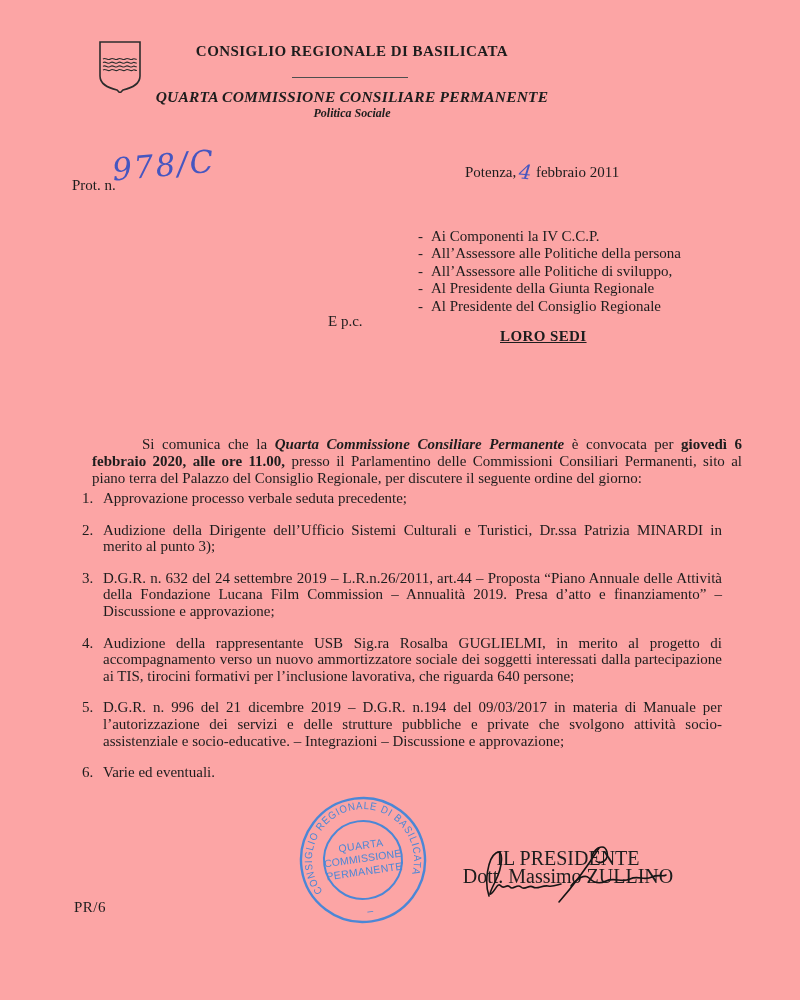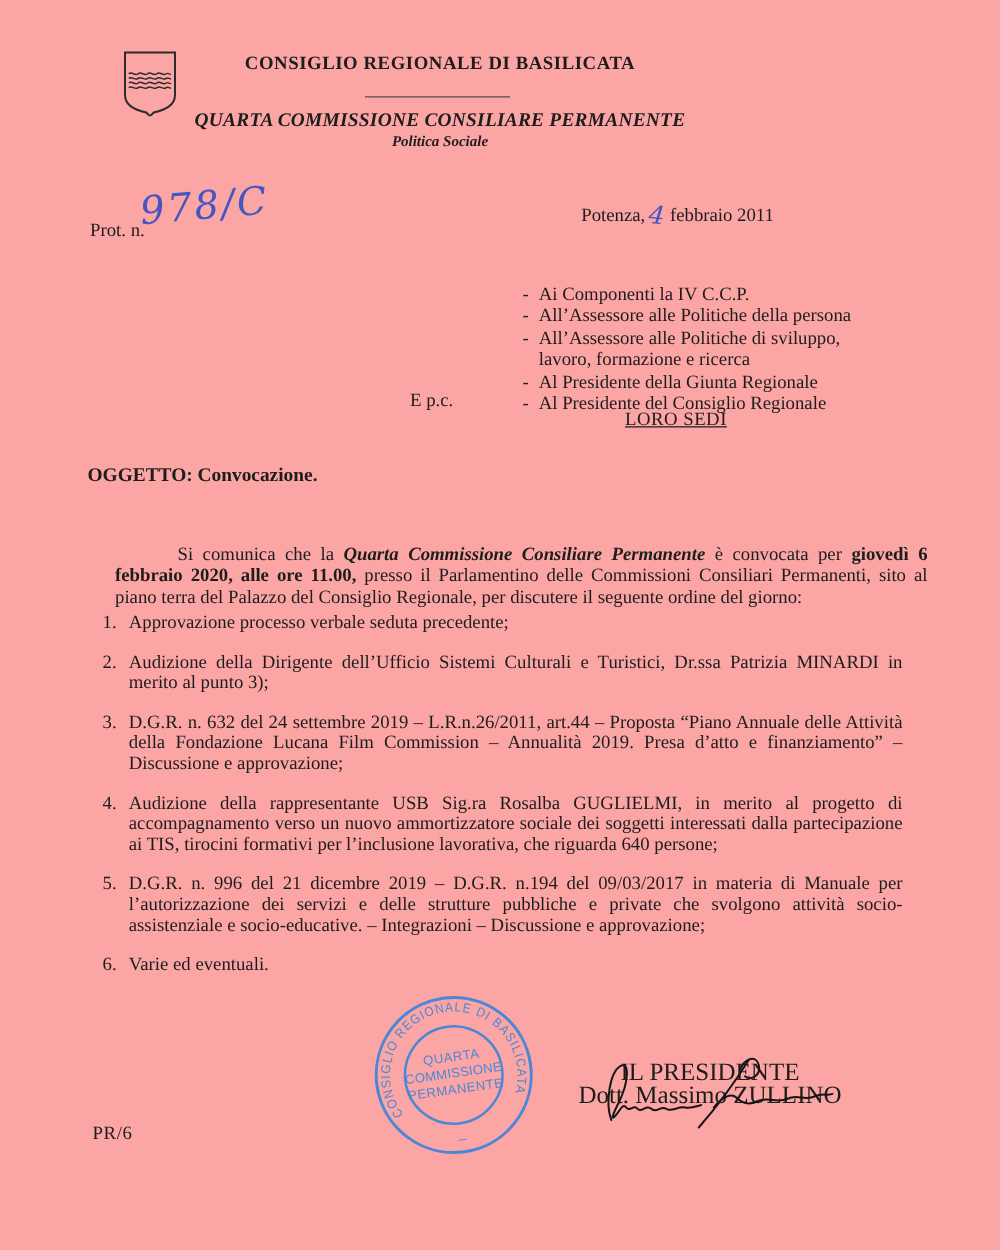--- a/index.html
+++ b/index.html
@@ -38,21 +38,21 @@
     left:112px;top:147px;font-size:31px;letter-spacing:2px;
     transform:rotate(-5deg);
   }
 
   
   .recipients{left:418px;top:228px;width:292px;font-size:15px;line-height:17.4px;}
   .r-line{display:flex;}
   .r-dash{width:13px;flex:none;}
   .epc{left:328px;top:313px;font-size:15px;}
   .loro-sedi{
-    left:500px;top:328px;font-size:15px;font-weight:normal;
+    left:500px;top:328px;font-size:15px;font-weight:bold;
     text-decoration:underline;letter-spacing:.4px;
   }
 
   
   .subject{left:70px;top:372px;font-size:15.5px;font-weight:bold;}
   .body-par{
     left:72px;top:421px;width:650px;
     font-size:15px;line-height:17.2px;text-align:justify;text-indent:50px;margin-left:20px;
   }
   .bi{font-weight:bold;font-style:italic;}
@@ -102,36 +102,31 @@
       </div>
     <div class="r-line">
         <span class="r-dash">-</span>
         <span>All’Assessore alle Politiche della persona</span>
       </div>
     <div class="r-line">
         <span class="r-dash">-</span>
         <span>All’Assessore alle Politiche di sviluppo,</span>
       </div>
     <div class="r-line">
-        <span class="r-dash"></span>
-        <span>lavoro, formazione e ricerca</span>
-      </div>
-    <div class="r-line">
         <span class="r-dash">-</span>
         <span>Al Presidente della Giunta Regionale</span>
       </div>
     <div class="r-line">
         <span class="r-dash">-</span>
         <span>Al Presidente del Consiglio Regionale</span>
       </div>
   </div>
   <div class="abs epc">E p.c.</div>
   <div class="abs loro-sedi">LORO SEDI</div>
 
-  <div class="abs subject">OGGETTO: Convocazione.</div>
 
   <p class="abs body-par">
     <span>Si comunica che la</span>
     <span class="bi">Quarta Commissione Consiliare Permanente</span>
     <span>è convocata  per</span>
     <span class="b">giovedì 6 febbraio 2020, alle ore 11.00,</span>
     <span>presso il Parlamentino delle Commissioni Consiliari Permanenti, sito al piano terra del Palazzo del  Consiglio Regionale, per discutere il  seguente ordine del giorno:</span>
   </p>
 
   <div class="abs agenda">

